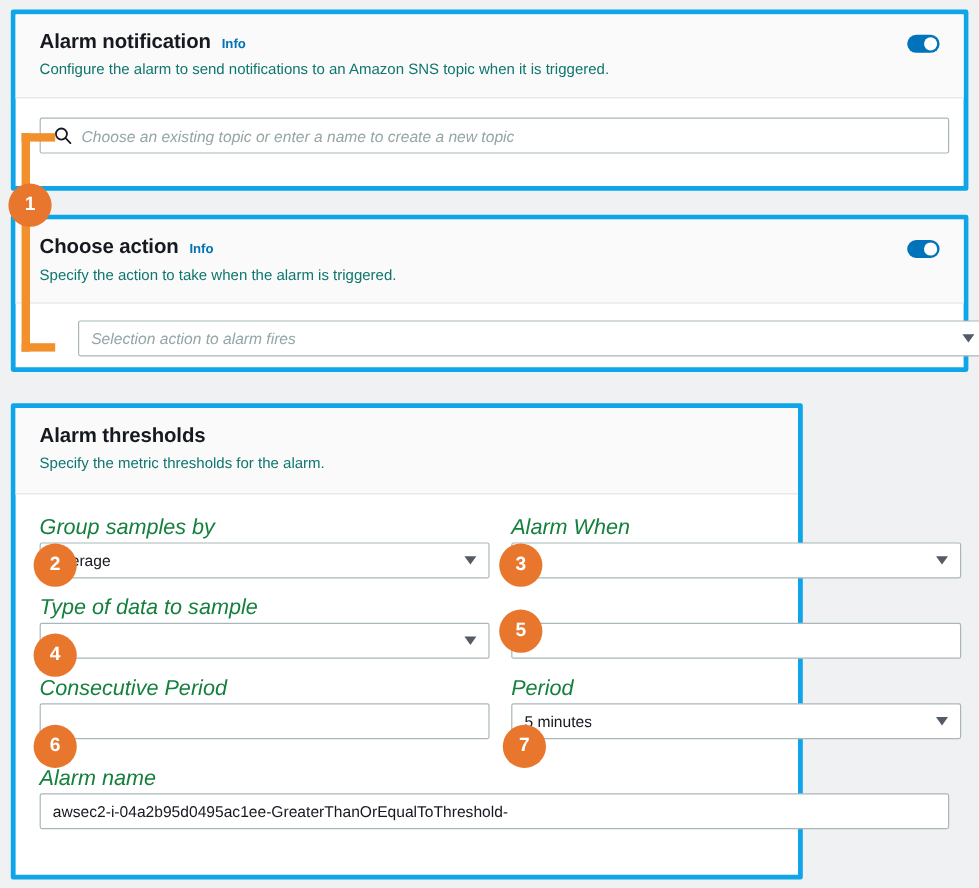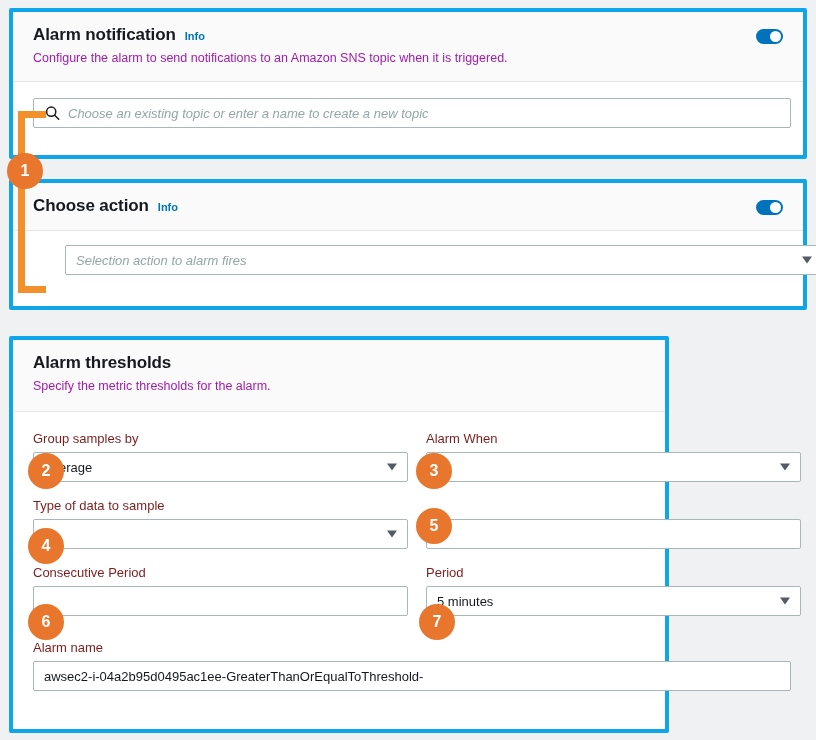--- a/index.html
+++ b/index.html
@@ -59,21 +59,21 @@
   .info-link {
     font-size: 11px;
     font-weight: bold;
     color: #0073bb;
     cursor: pointer;
     text-decoration: none;
   }
   .card-desc {
     margin-top: 5px;
     font-size: 12.5px;
-    color: #a21caf;
+    color: #0f766e;
     line-height: 17px;
   }
 
   
   .toggle {
     position: absolute;
     right: 20px;
     top: 17px;
     width: 27px;
     height: 15px;
@@ -140,24 +140,25 @@
     top: 50%;
     transform: translateY(-50%);
     width: 0; height: 0;
     border-left: 5.5px solid transparent;
     border-right: 5.5px solid transparent;
     border-top: 7px solid #545b64;
   }
 
   
   .field-label {
-    font-size: 13px;
-    color: #7f1d1d;
+    font-size: 18px;
+    color: #15803d;
     margin-bottom: 5px;
     line-height: 16px;
+    font-style: italic;
   }
   .grid {
     display: grid;
     grid-template-columns: 375px 375px;
     column-gap: 18px;
   }
   .field { margin-bottom: 16px; }
   .field.last { margin-bottom: 0; }
   .field.spacer-label { padding-top: 21px; }
 
@@ -229,20 +230,21 @@
       </div>
     </div>
   </div>
 
   <div class="card" style="position:absolute; left:9px; top:178px; width:798px; height:131px;">
     <div class="card-header">
       <div class="card-title-row">
         <span class="card-title">Choose action</span>
         <span class="info-link">Info</span>
       </div>
+      <div class="card-desc">Specify the action to take when the alarm is triggered.</div>
       <div class="toggle"></div>
     </div>
     <div class="card-body" style="padding-top:14px;">
       <div class="control select" style="width:758px;margin-left:32px;">
         <span class="placeholder">Selection action to alarm fires</span>
         <span class="caret"></span>
       </div>
     </div>
   </div>
 

